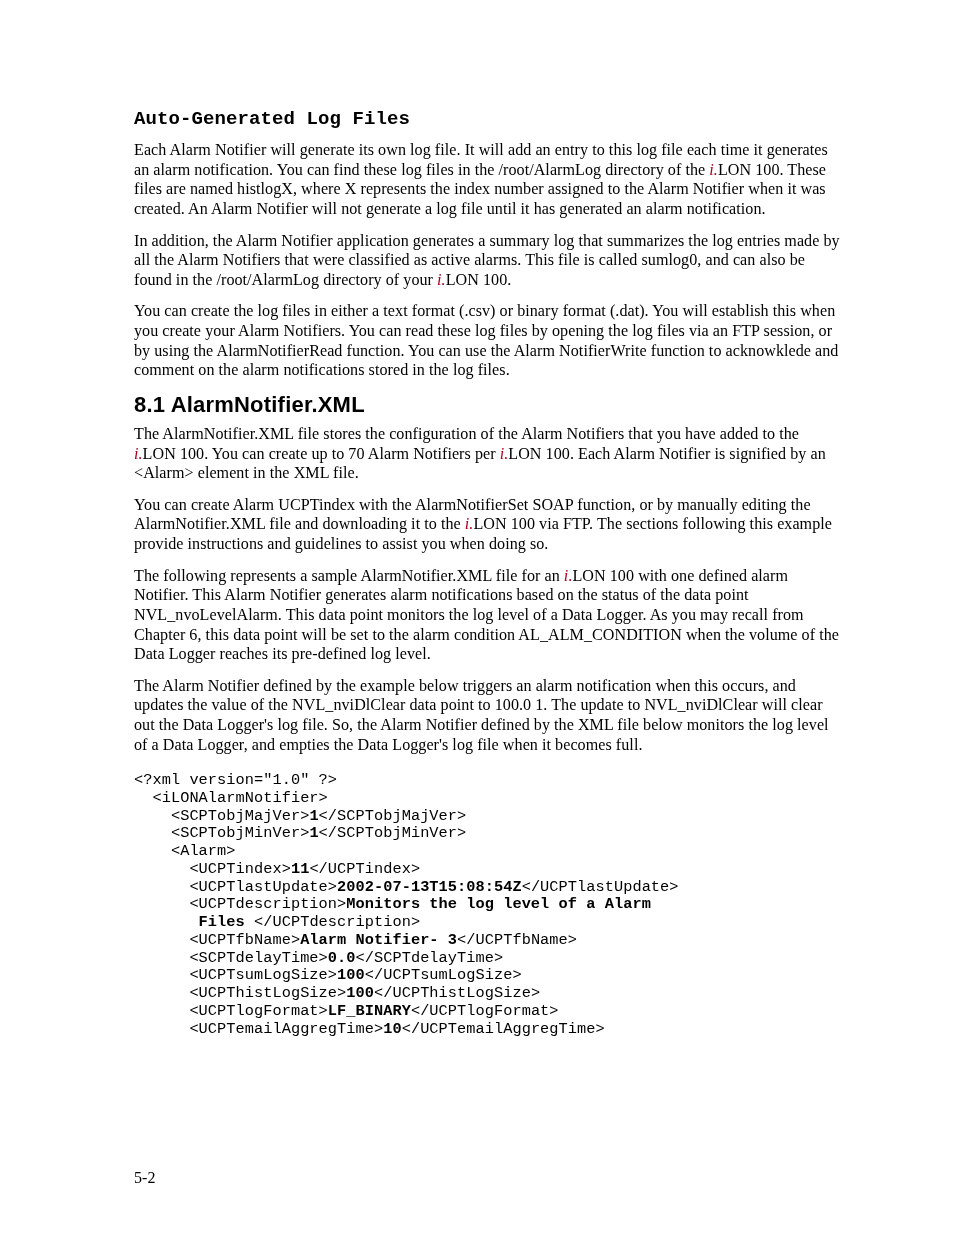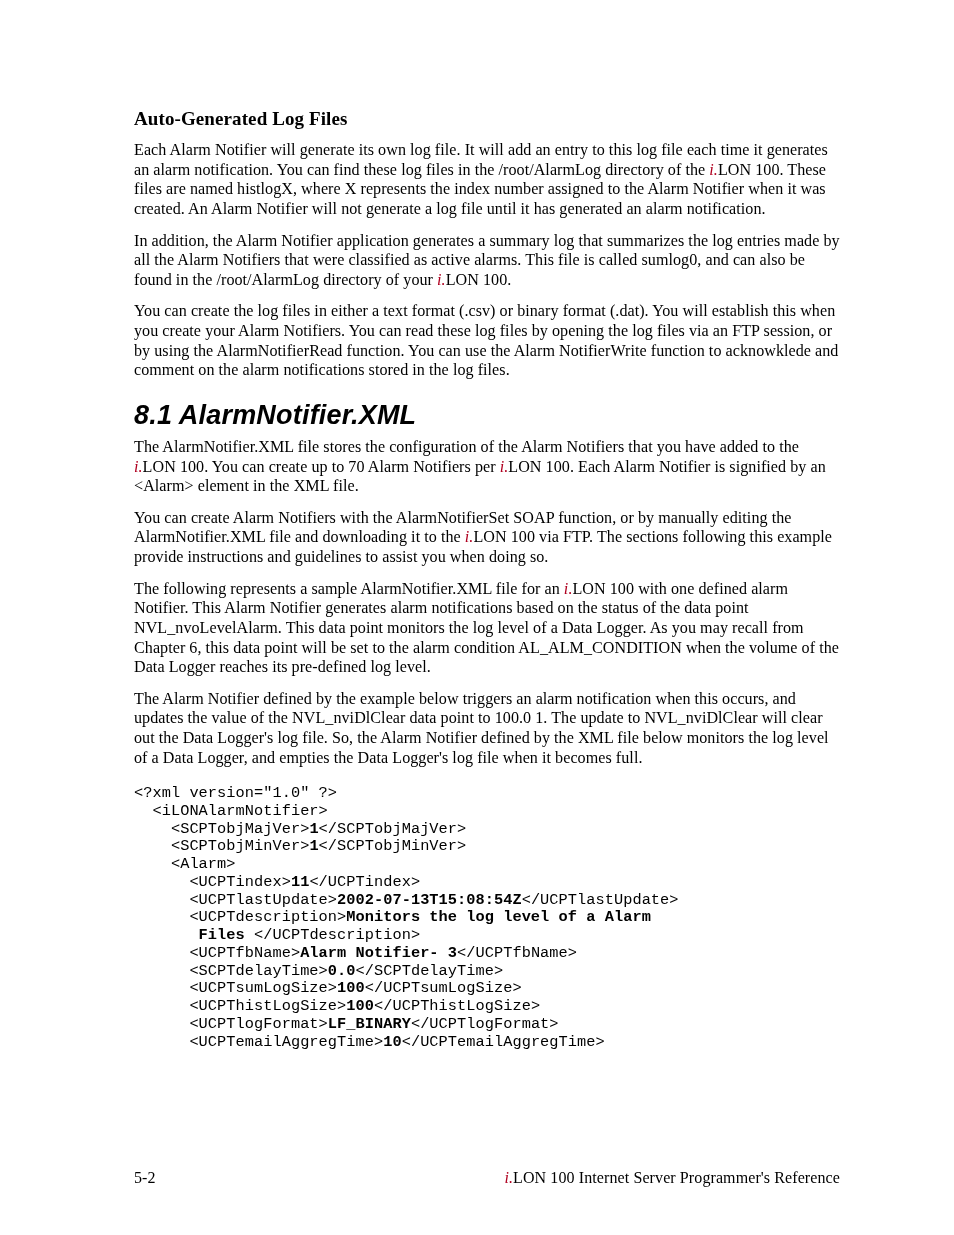--- a/index.html
+++ b/index.html
@@ -9,39 +9,38 @@
     margin: 0;
     padding: 108px 114px 0 134px;
     box-sizing: border-box;
     font-family: "Times New Roman", Times, serif;
     color: #000;
     background: #fff;
     position: relative;
     font-kerning: normal;
   }
   h3.subhead {
-    font-family: Liberation Serif, serif;
+    font-family: Liberation Mono, monospace;
     font-weight: bold;
     font-size: 19px;
     margin: 0 0 10px 0;
     letter-spacing: .1px;
   }
   p.body {
     font-family: Liberation Serif, serif;
     font-size: 16.1px;
     line-height: 1.22;
     margin: 0 0 12px 0;
     letter-spacing: .05px;
   }
   h2.section {
     font-family: Arial, Helvetica, sans-serif;
     font-weight: bold;
-    font-style: italic;
-    font-size: 27px;
-    margin: 20px 0 6px 0;
+    font-size: 22px;
+    margin: 12px 0 6px 0;
     letter-spacing: .2px;
   }
   .i-lon {
     font-style: italic;
     color: #b00020;
   }
   pre.code {
     font-family: "Courier New", Courier, monospace;
     font-size: 15.3px;
     line-height: 1.16;
@@ -83,21 +82,21 @@
 
 <p class="body">You can create the log files in either a text format (.csv) or binary format (.dat). You will establish this when you create your Alarm Notifiers. You can read these log files by opening the log files via an FTP session, or by using the AlarmNotifierRead function. You can use the Alarm NotifierWrite function to acknowklede and comment on the alarm notifications stored in the log files.</p>
 
 <h2 class="section">8.1  AlarmNotifier.XML</h2>
 
 <p class="body">
   <span>The AlarmNotifier.XML file stores the configuration of the Alarm Notifiers that you have added to the </span><span class="i-lon">i.</span><span>LON 100. You can create up to 70 Alarm Notifiers per </span><span class="i-lon">i.</span><span>LON 100. Each Alarm Notifier is signified by an &lt;Alarm&gt; element in the XML file.</span>
 </p>
 
 <p class="body">
-  <span>You can create Alarm Notifiers with the AlarmNotifierSet SOAP function, or by manually editing the AlarmNotifier.XML file and downloading it to the </span><span class="i-lon">i.</span><span>LON 100 via FTP. The sections following this example provide instructions and guidelines to assist you when doing so.</span>
+  <span>You can create Alarm UCPTindex with the AlarmNotifierSet SOAP function, or by manually editing the AlarmNotifier.XML file and downloading it to the </span><span class="i-lon">i.</span><span>LON 100 via FTP. The sections following this example provide instructions and guidelines to assist you when doing so.</span>
 </p>
 
 <p class="body">
   <span>The following represents a sample AlarmNotifier.XML file for an </span><span class="i-lon">i.</span><span>LON 100 with one defined alarm Notifier. This Alarm Notifier generates alarm notifications based on the status of the data point NVL_nvoLevelAlarm. This data point monitors the log level of a Data Logger. As you may recall from Chapter 6, this data point will be set to the alarm condition AL_ALM_CONDITION when the volume of the Data Logger reaches its pre-defined log level.</span>
 </p>
 
 <p class="body">The Alarm Notifier defined by the example below triggers an alarm notification when this occurs, and updates the value of the NVL_nviDlClear data point to 100.0 1. The update to NVL_nviDlClear will clear out the Data Logger's log file. So, the Alarm Notifier defined by the XML file below monitors the log level of a Data Logger, and empties the Data Logger's log file when it becomes full.</p>
 
 <pre class="code"><span>&lt;?xml version="1.0" ?&gt;</span>
 <span>  &lt;iLONAlarmNotifier&gt;</span>
@@ -110,16 +109,13 @@
 <b>       Files </b><span>&lt;/UCPTdescription&gt;</span>
 <span>      &lt;UCPTfbName&gt;</span><b>Alarm Notifier- 3</b><span>&lt;/UCPTfbName&gt;</span>
 <span>      &lt;SCPTdelayTime&gt;</span><b>0.0</b><span>&lt;/SCPTdelayTime&gt;</span>
 <span>      &lt;UCPTsumLogSize&gt;</span><b>100</b><span>&lt;/UCPTsumLogSize&gt;</span>
 <span>      &lt;UCPThistLogSize&gt;</span><b>100</b><span>&lt;/UCPThistLogSize&gt;</span>
 <span>      &lt;UCPTlogFormat&gt;</span><b>LF_BINARY</b><span>&lt;/UCPTlogFormat&gt;</span>
 <span>      &lt;UCPTemailAggregTime&gt;</span><b>10</b><span>&lt;/UCPTemailAggregTime&gt;</span></pre>
 
 <div class="footer">
   <span class="pg">5-2</span>
-  <span class="ref">
-    <span class="i-lon">i.</span><span>LON 100 Internet Server Programmer's Reference</span>
-  </span>
 </div>
 
 </body></html>

